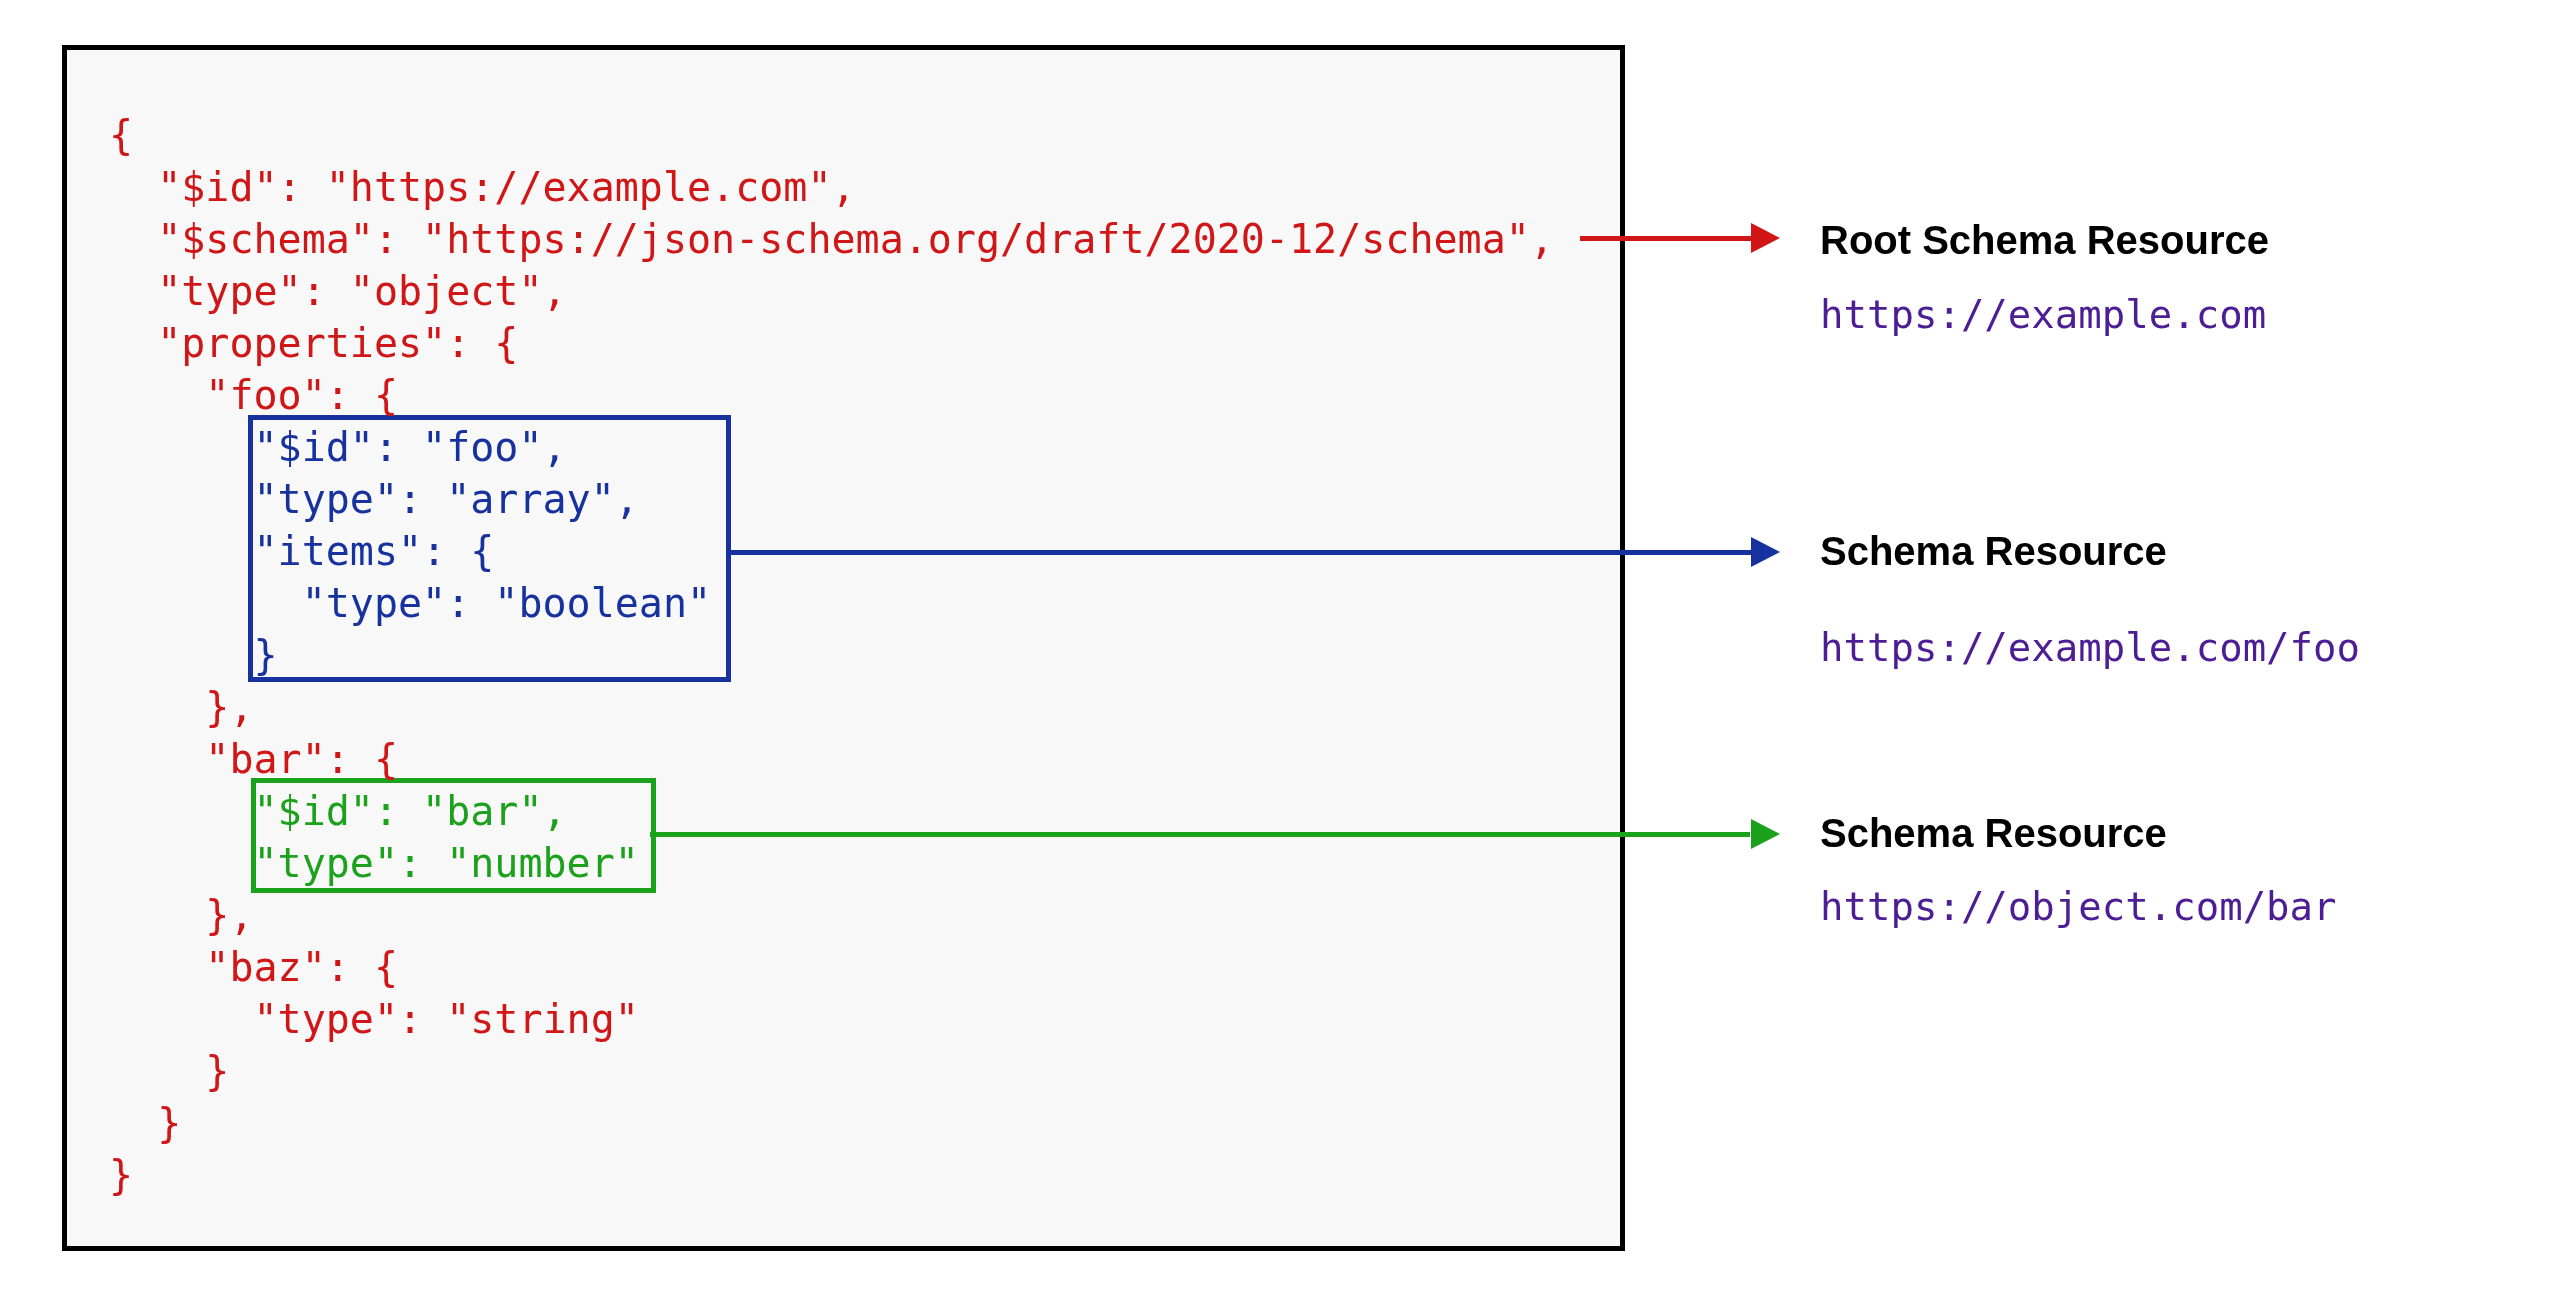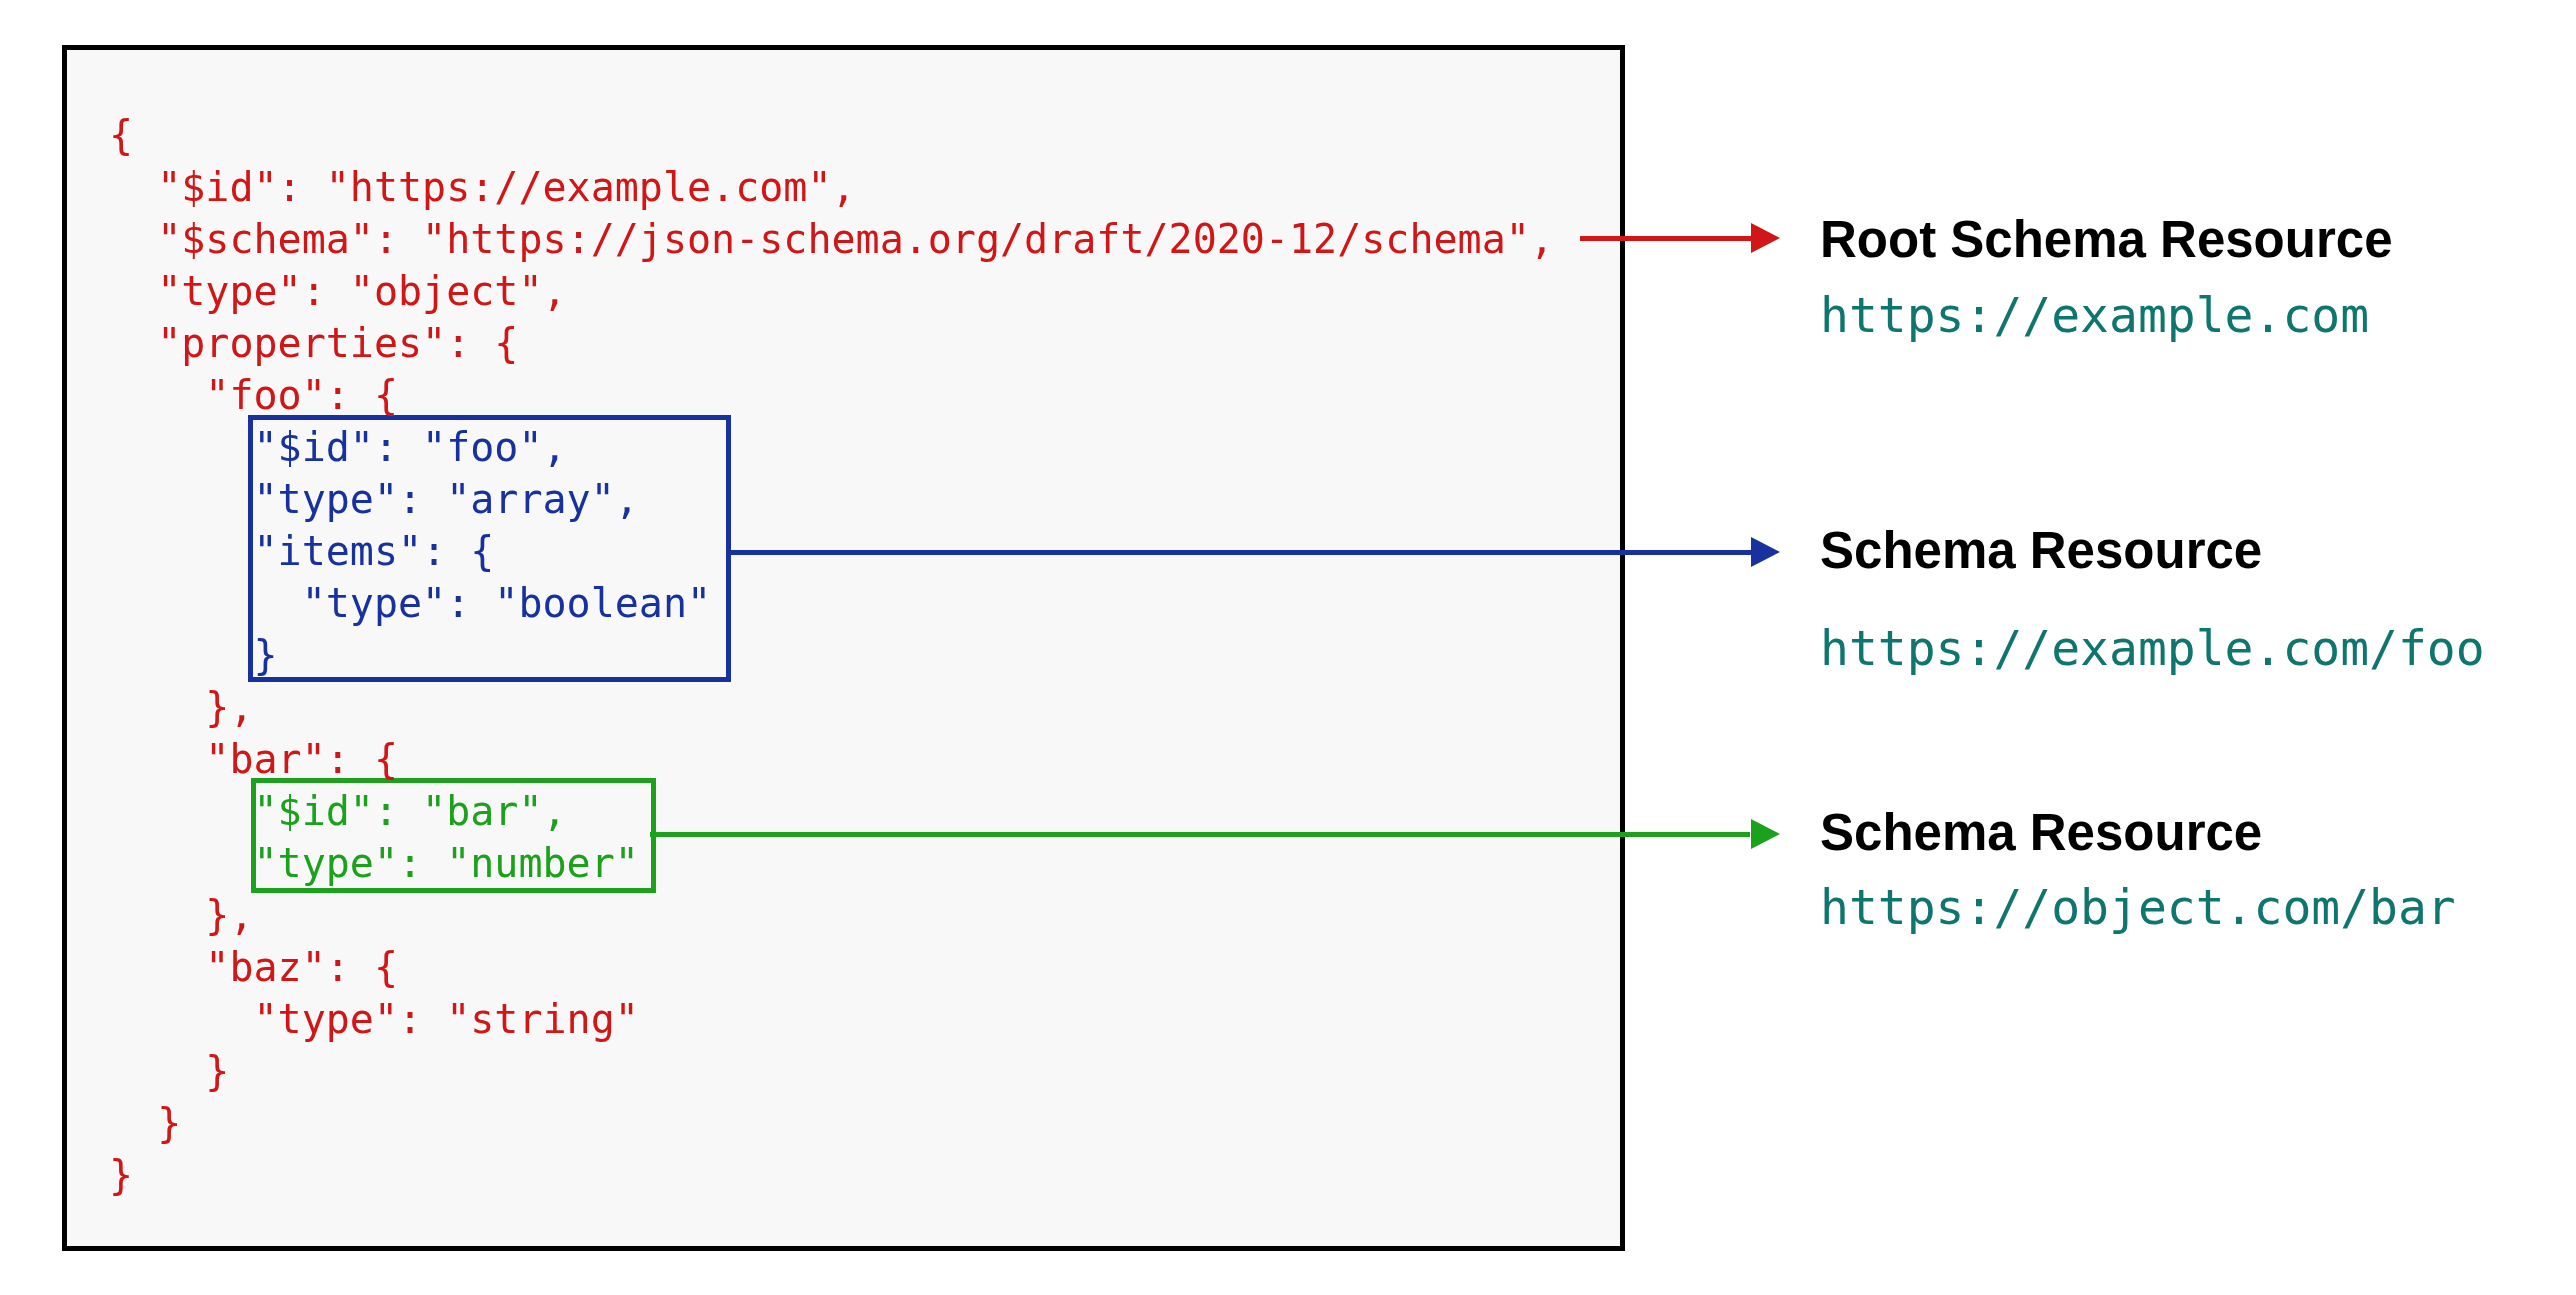--- a/index.html
+++ b/index.html
@@ -86,32 +86,32 @@
   .arrow-head.blue-a  { border-left: 29px solid #17329e; left: 1751px; top: 537px; }
   .arrow-line.green-a { background: #1ba11b; left: 650px;  top: 832px; width: 1100px; }
   .arrow-head.green-a { border-left: 29px solid #1ba11b; left: 1751px; top: 819px; }
 
   
   .ann-title {
     position: absolute;
     left: 1820px;
     font-family: "Liberation Sans", sans-serif;
     font-weight: bold;
-    font-size: 51px;
+    font-size: 40px;
     line-height: 58px;
     color: #000000;
     white-space: nowrap;
   }
   .ann-url {
     position: absolute;
     left: 1820px;
     font-family: "DejaVu Sans Mono", monospace;
-    font-size: 48px;
+    font-size: 39px;
     line-height: 52px;
-    color: #0f766e;
+    color: #4c1d95;
     white-space: nowrap;
   }
   .ann-title.g1 { top: 211px; }
   .ann-url.g1   { top: 289px; }
   .ann-title.g2 { top: 522px; }
   .ann-url.g2   { top: 601px; margin-top: 21px; }
   .ann-title.g3 { top: 804px; }
   .ann-url.g3   { top: 881px; }
 </style>
 </head>

